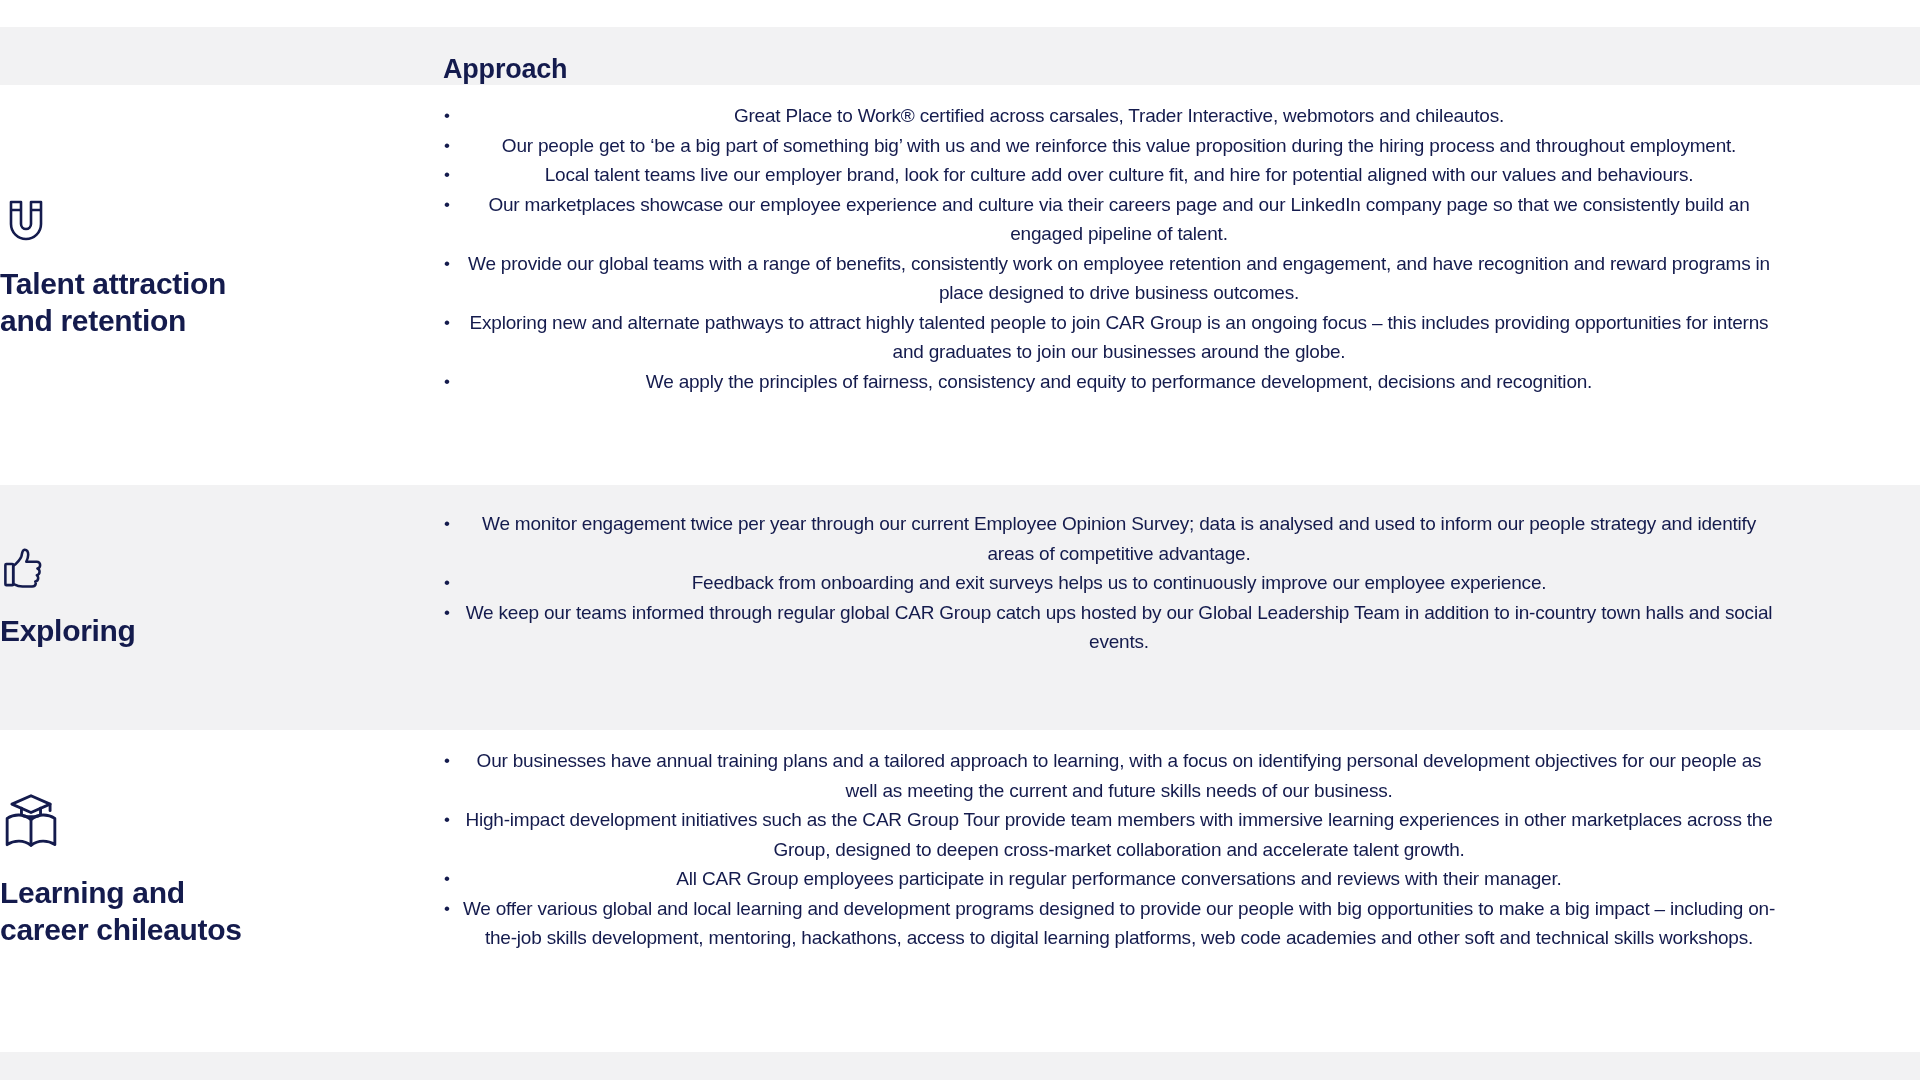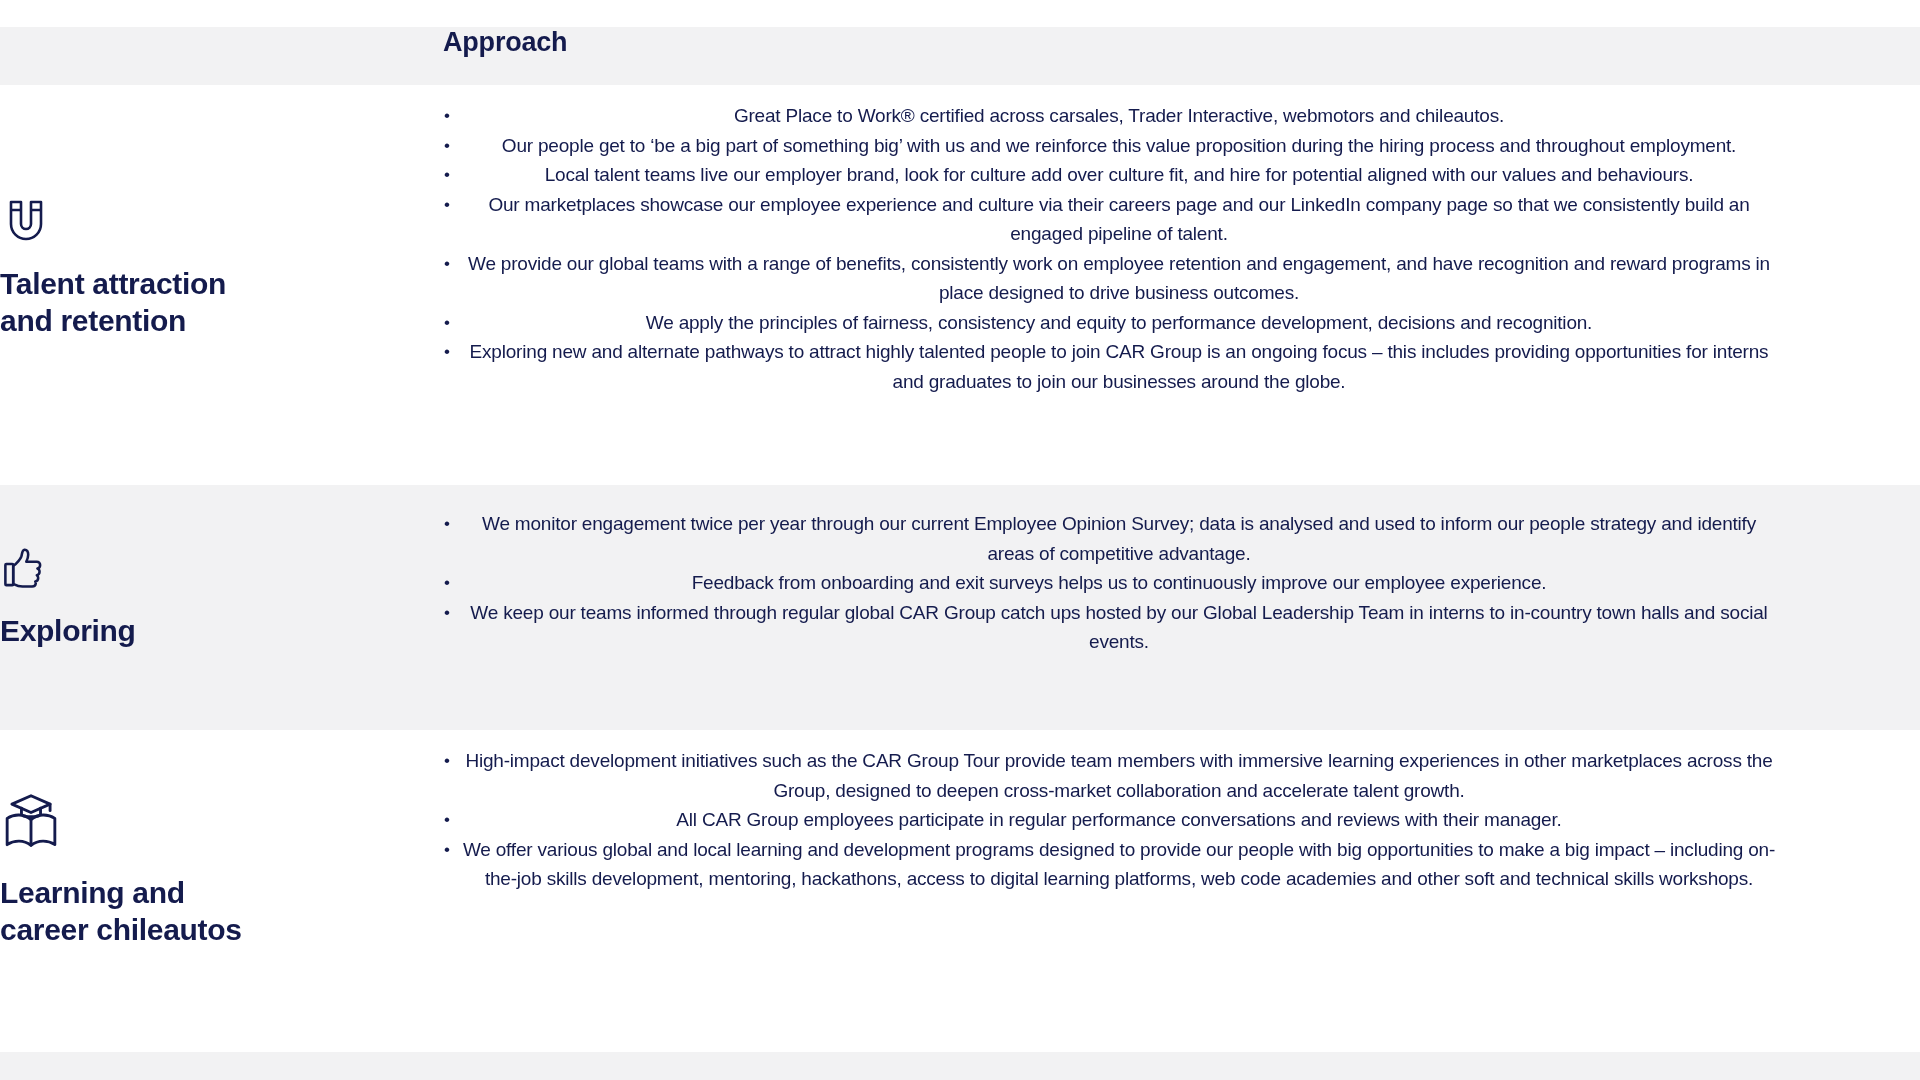--- a/index.html
+++ b/index.html
@@ -7,21 +7,21 @@
     position:relative;
     width:1920px; height:1080px;
     background:#ffffff;
     font-family:"Liberation Sans", sans-serif;
     color:#141b4d;
     overflow:hidden;
   }
   .top-strip { height:27px; background:#ffffff; }
   .header-band {
     height:58px; background:#f2f2f3;
-    display:flex; align-items:flex-start;
+    display:flex; align-items:flex-end;
   }
   .header-label {
     margin-left:443px;
     font-size:27px; font-weight:bold; color:#141b4d;
     letter-spacing:-0.2px;
   }
   .row { display:flex; }
   .row-1 { height:400px; background:#ffffff; }
   .row-2 { height:245px; background:#f2f2f3; }
   .row-3 { height:322px; background:#ffffff; }
@@ -98,43 +98,43 @@
 and retention</h2>
       </div>
     </div>
     <div class="right-cell pt-1">
       <ul class="bullets">
         <li>Great Place to Work® certified across carsales, Trader Interactive, webmotors and chileautos.</li>
         <li>Our people get to ‘be a big part of something big’ with us and we reinforce this value proposition during the hiring process and throughout employment.</li>
         <li>Local talent teams live our employer brand, look for culture add over culture fit, and hire for potential aligned with our values and behaviours.</li>
         <li>Our marketplaces showcase our employee experience and culture via their careers page and our LinkedIn company page so that we consistently build an engaged pipeline of talent.</li>
         <li>We provide our global teams with a range of benefits, consistently work on employee retention and engagement, and have recognition and reward programs in place designed to drive business outcomes.</li>
+        <li>Exploring new and alternate pathways to attract highly talented people to join CAR Group is an ongoing focus – this includes providing opportunities for interns and graduates to join our businesses around the globe.</li>
         <li>We apply the principles of fairness, consistency and equity to performance development, decisions and recognition.</li>
-        <li>Exploring new and alternate pathways to attract highly talented people to join CAR Group is an ongoing focus – this includes providing opportunities for interns and graduates to join our businesses around the globe.</li>
       </ul>
     </div>
   </section>
 
   <section class="row row-2">
     <div class="left-cell">
       <div class="left-inner-2">
         <div class="icon-wrap">
           <svg width="47" height="50" viewBox="0 0 48 48" stroke-width="2.6" stroke-linejoin="round" stroke-linecap="round">
             <rect x="5.5" y="21" width="8" height="21.5" rx="1"></rect>
             <path d="M13.5 23 C16 21 20.5 16.5 21.8 13.2 C22.6 11 22.3 6.5 25 6.3 C27.6 6.1 28.8 8.6 28.8 11.4 C28.8 14.6 26.8 18.6 26.8 18.6 L37.6 18.6 C39.5 18.6 41 20.1 41 22 C41 23.9 39.6 25.3 38.2 25.5 C39.5 26 40.4 27.3 40.4 28.9 C40.4 30.7 39.1 32 37.6 32.3 C38.5 33 39 34.1 39 35.3 C39 37.1 37.7 38.5 36 38.7 C36.4 39.4 36.6 40.1 36.5 41 C36.3 42.8 34.7 44 32.9 44 L23 44 C18.5 44 15.5 42.3 13.5 41.3 Z"></path>
           </svg>
         </div>
         <h2 class="row-title">Exploring</h2>
       </div>
     </div>
     <div class="right-cell pt-2">
       <ul class="bullets">
         <li>We monitor engagement twice per year through our current Employee Opinion Survey; data is analysed and used to inform our people strategy and identify areas of competitive advantage.</li>
         <li>Feedback from onboarding and exit surveys helps us to continuously improve our employee experience.</li>
-        <li>We keep our teams informed through regular global CAR Group catch ups hosted by our Global Leadership Team in interns to in-country town halls and social events.</li>
+        <li>We keep our teams informed through regular global CAR Group catch ups hosted by our Global Leadership Team in addition to in-country town halls and social events.</li>
       </ul>
     </div>
   </section>
 
   <section class="row row-3">
     <div class="left-cell">
       <div class="left-inner-3">
         <div class="icon-wrap">
           <svg width="62" height="64" viewBox="0 0 52 52" stroke-width="2.4" stroke-linejoin="round" stroke-linecap="round">
             <path d="M6 23 C12 19 20 19 26 24 C32 19 40 19 46 23 L46 45 C40 41 32 41 26 45.5 C20 41 12 41 6 45 Z"></path>
@@ -143,20 +143,21 @@
             <path d="M18 14.5 L18 19 C18 22.5 34 22.5 34 19 L34 14.5"></path>
             <path d="M42 11 L42 16.5"></path>
           </svg>
         </div>
         <h2 class="row-title">Learning and
 career chileautos</h2>
       </div>
     </div>
     <div class="right-cell pt-3">
       <ul class="bullets">
+        <li>Our businesses have annual training plans and a tailored approach to learning, with a focus on identifying personal development objectives for our people as well as meeting the current and future skills needs of our business.</li>
         <li>High-impact development initiatives such as the CAR Group Tour provide team members with immersive learning experiences in other marketplaces across the Group, designed to deepen cross-market collaboration and accelerate talent growth.</li>
         <li>All CAR Group employees participate in regular performance conversations and reviews with their manager.</li>
         <li>We offer various global and local learning and development programs designed to provide our people with big opportunities to make a big impact – including on-the-job skills development, mentoring, hackathons, access to digital learning platforms, web code academies and other soft and technical skills workshops.</li>
       </ul>
     </div>
   </section>
 
   <div class="bottom-band"></div>
 
 </div>

